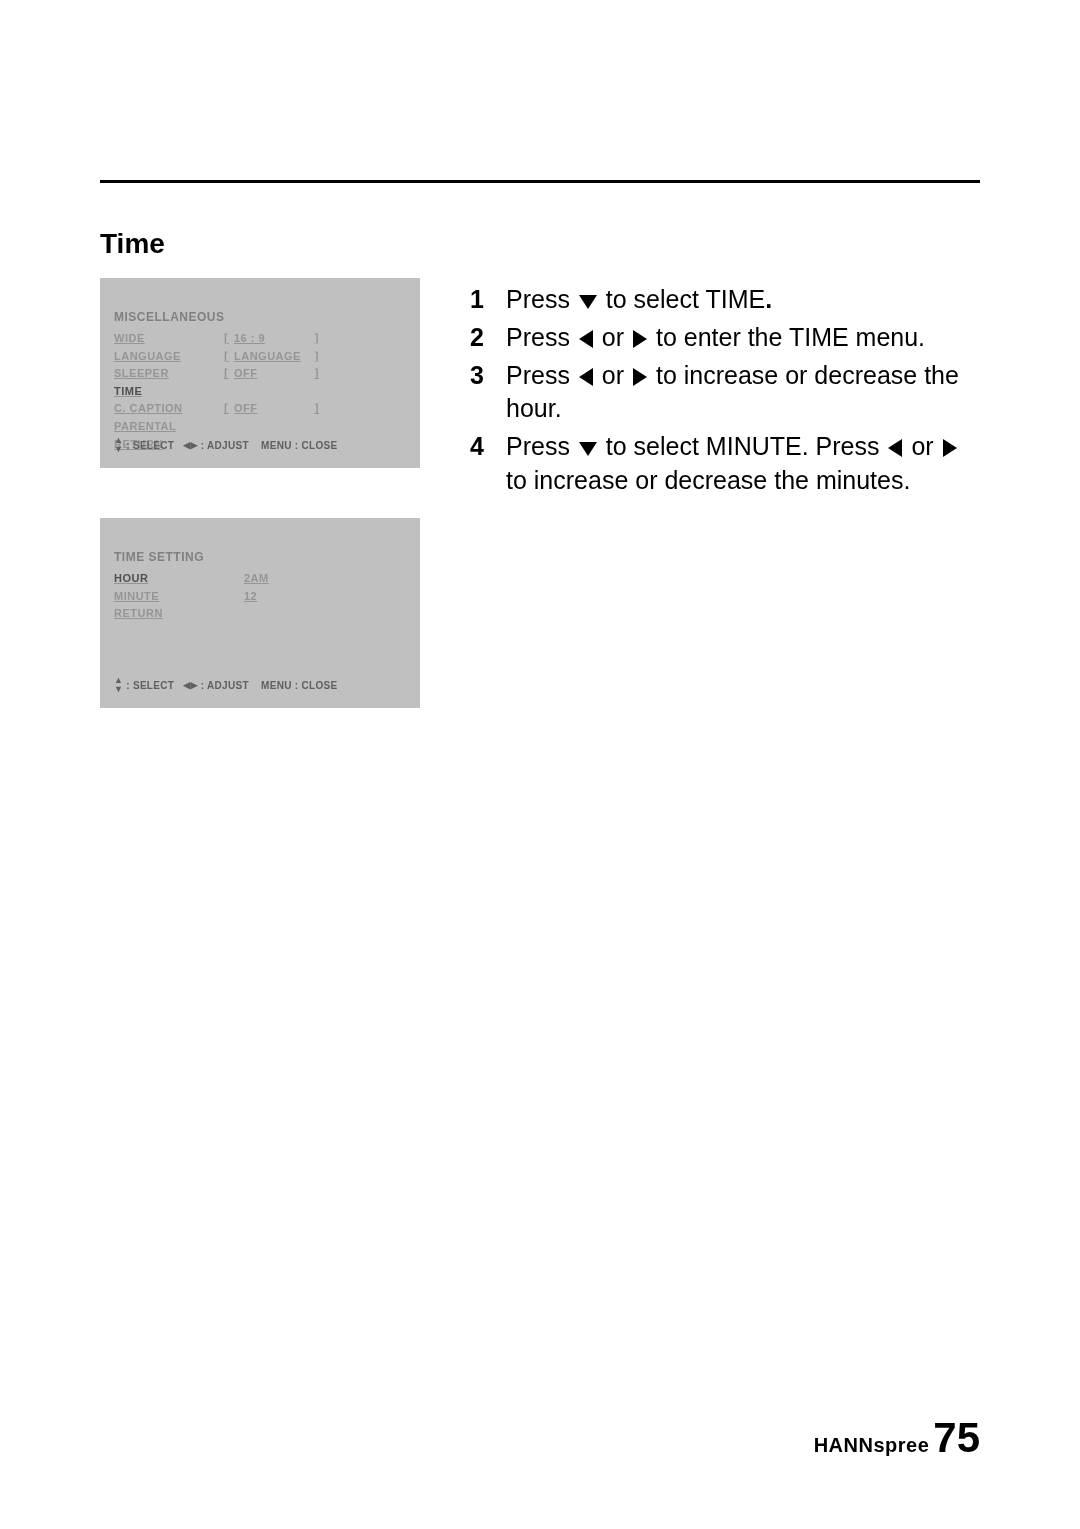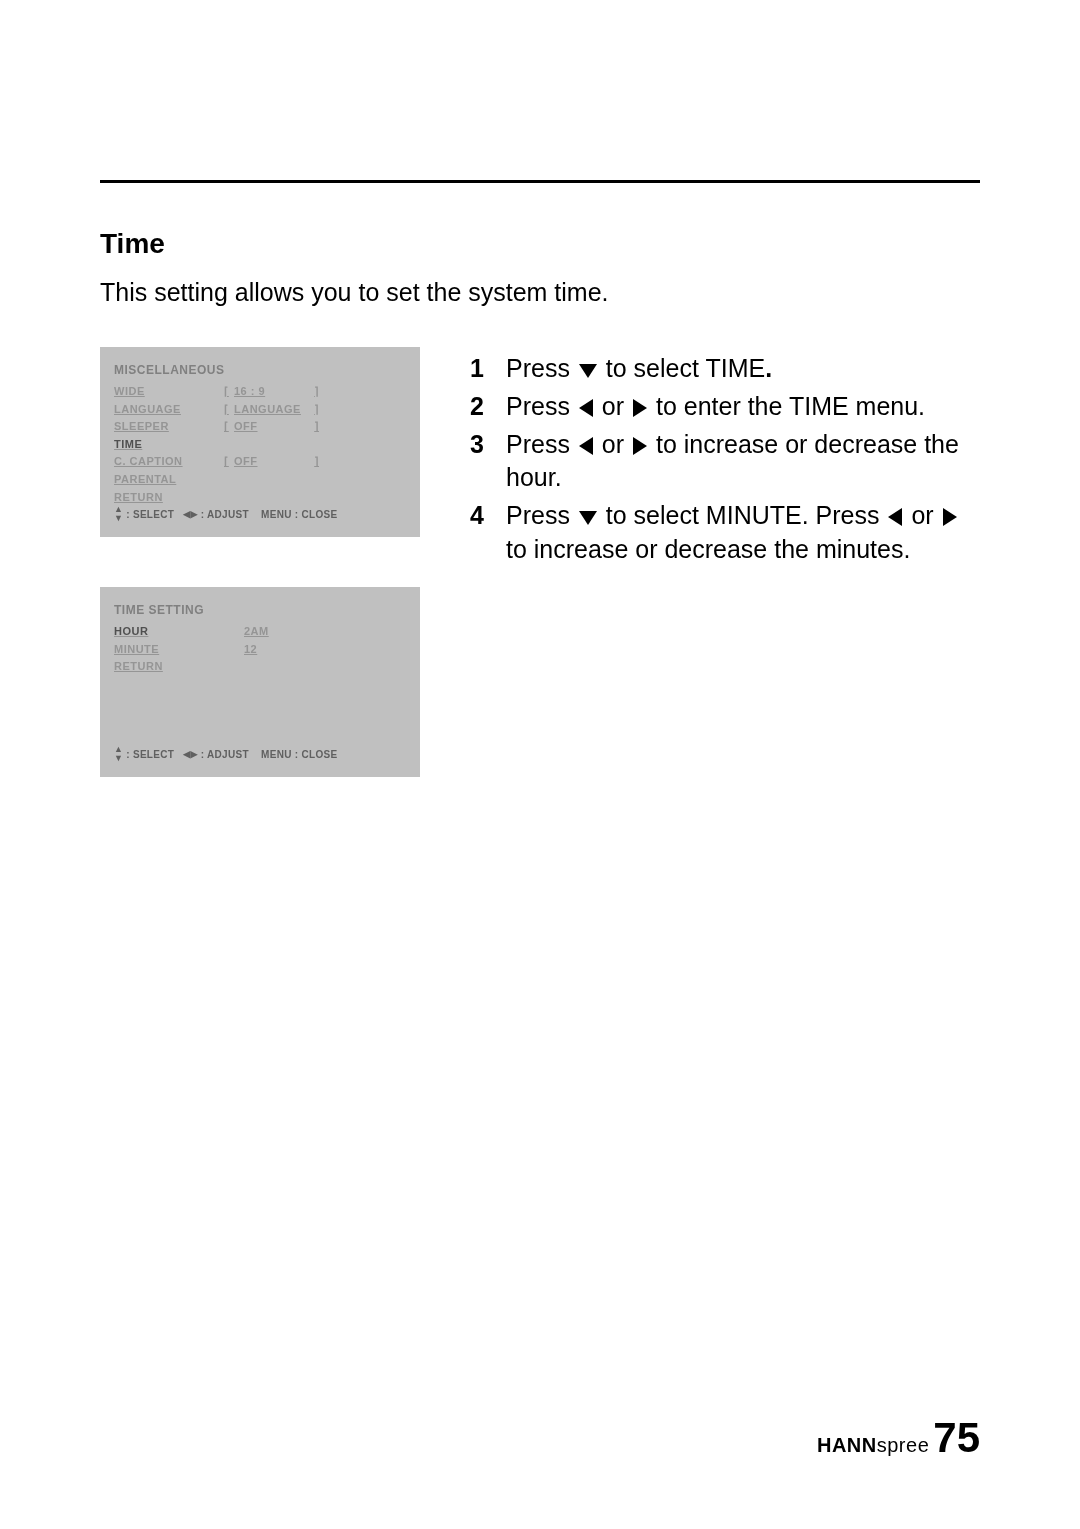--- a/index.html
+++ b/index.html
@@ -36,21 +36,21 @@
     }
     .left-col {
       flex: 0 0 320px;
     }
     .right-col {
       flex: 1;
       padding-top: 5px;
     }
     .osd-box {
       background: #c0c0c0;
-      padding: 14px 14px 14px 14px;
+      padding: 30px 14px 14px 14px;
       margin-bottom: 50px;
       font-size: 12px;
       color: #808080;
       font-weight: bold;
       line-height: 1.5;
       min-height: 190px;
       position: relative;
     }
     .osd-box.short {
       min-height: 190px;
@@ -121,35 +121,34 @@
       right: 100px;
       display: flex;
       align-items: baseline;
       gap: 4px;
     }
     .brand {
       font-size: 20px;
       letter-spacing: 0.5px;
     }
     .brand-bold { font-weight: bold; }
-    .brand-light { font-weight: normal; }
+    .brand-light { font-weight: bold; }
     .page-num {
       font-size: 42px;
       font-weight: 900;
       line-height: 1;
     }
   </style>
 </head>
 <body>
 
 <div class="page">
   <div class="top-line"></div>
 
   <h2 class="section-title">Time</h2>
-  <p class="section-desc">This setting allows you to set the system time.</p>
 
   <div class="content-row">
     <div class="left-col">
 
       <div class="osd-box">
         <div class="osd-title">MISCELLANEOUS</div>
         <div class="osd-row">
           <span class="osd-label">WIDE</span>
           <span class="osd-bracket-l">⌈</span>
           <span class="osd-val">16 : 9</span>

